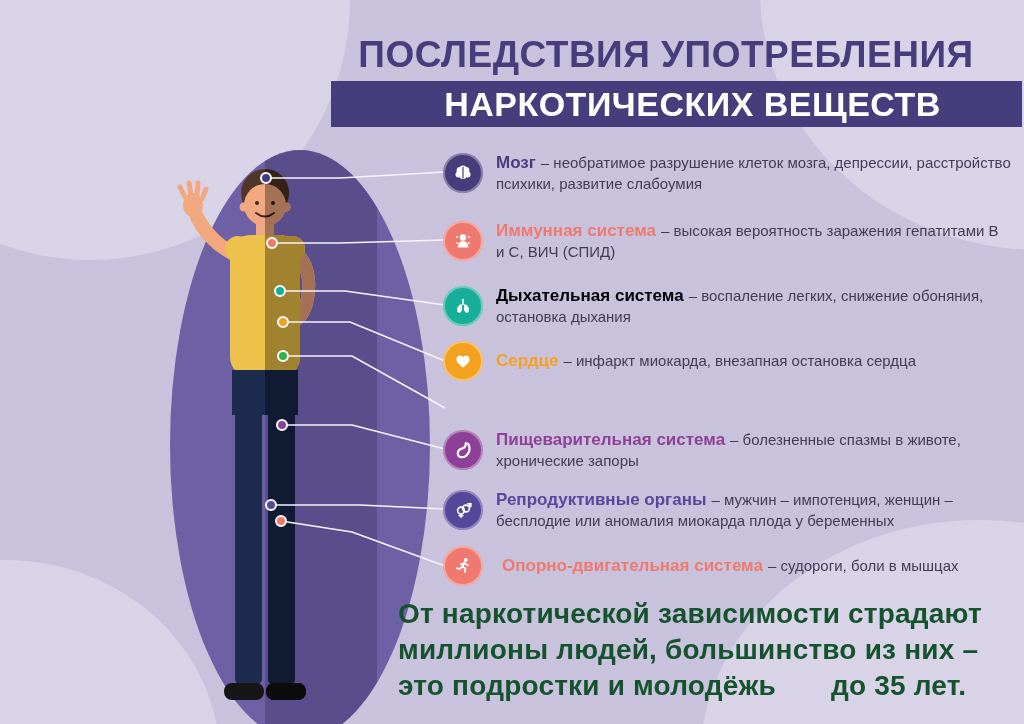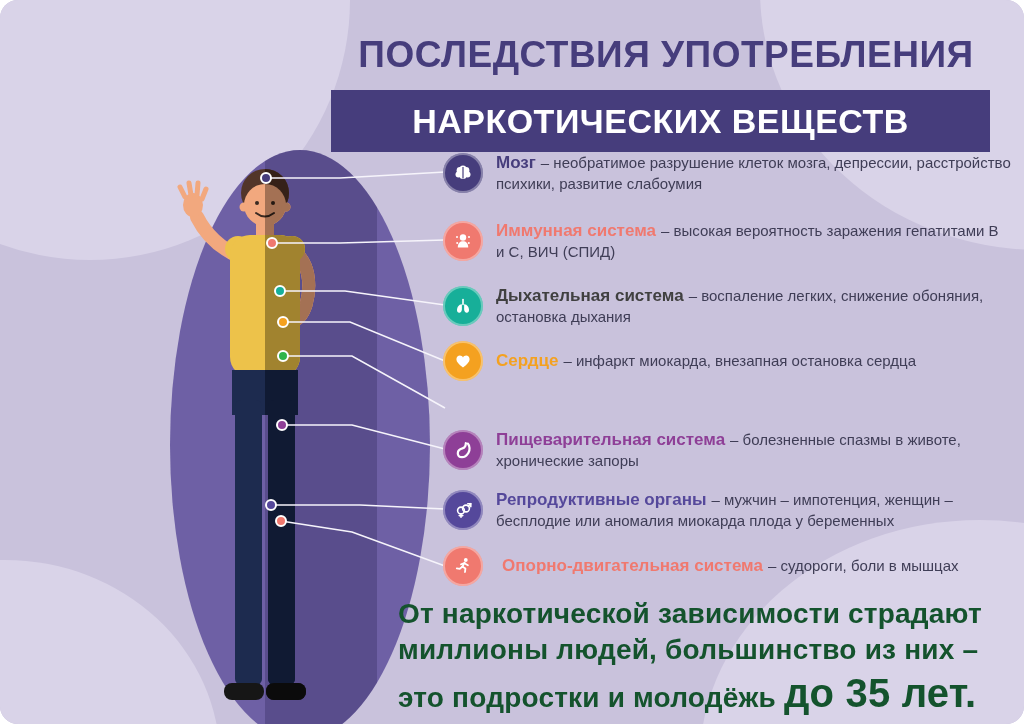--- a/index.html
+++ b/index.html
@@ -12,48 +12,48 @@
   .blob.b1{left:-170px;top:-260px;width:520px;height:520px;}
   .blob.b2{left:760px;top:-270px;width:560px;height:520px;}
   .blob.b3{left:700px;top:520px;width:560px;height:480px;}
   .blob.b4{left:-210px;top:560px;width:430px;height:400px;}
 
   .title{
     position:absolute;left:320px;top:34px;width:692px;text-align:center;
     font-size:37px;font-weight:700;letter-spacing:0.5px;
   }
   .banner{
-    position:absolute;left:331px;top:90px;width:659px;height:62px;
+    position:absolute;left:331px;top:81px;width:659px;height:46px;
     display:flex;align-items:center;justify-content:center;
-    font-size:34px;font-weight:700;color:#ffffff;letter-spacing:0.5px;
+    font-size:34px;font-weight:700;color:#ffffff;letter-spacing:0.5px;padding-left:32px;
   }
 
   .man-svg{position:absolute;left:140px;top:145px;width:320px;height:595px;z-index:1;}
   .connectors{position:absolute;left:0;top:0;width:1024px;height:724px;z-index:2;pointer-events:none;}
 
   .list{position:absolute;left:0;top:0;width:1024px;height:724px;z-index:3;}
   .item{position:absolute;left:443px;width:572px;display:flex;gap:13px;align-items:center;}
   .icon-circle{
     width:40px;height:40px;border-radius:50%;flex:0 0 40px;
     display:flex;align-items:center;justify-content:center;
     box-shadow:inset 0 0 0 2px rgba(255,255,255,0.35);
   }
   .item-text{font-size:15px;line-height:1.32;color:#3f3d56;width:515px;}
   .item-label{font-weight:700;font-size:17px;margin-right:5px;}
 
   .footer{
     position:absolute;left:398px;top:596px;width:618px;z-index:3;
     font-weight:700;font-size:28px;line-height:1.28;letter-spacing:0.2px;
   }
-  .footer .big{font-size:40px;font-weight:700;}
+  .footer .big{font-size:28px;font-weight:700;margin-left:47px;}
 </style>
 </head>
 <body>
 
-<div class="poster" style="background-color: rgb(201, 194, 220); border-radius: 18px;">
+<div class="poster" style="background-color: rgb(201, 194, 220);">
 
   <div class="blob b1"></div>
   <div class="blob b2"></div>
   <div class="blob b3"></div>
   <div class="blob b4"></div>
 
   <div class="title" style="color: rgb(70, 61, 124);">ПОСЛЕДСТВИЯ УПОТРЕБЛЕНИЯ</div>
   <div class="banner" style="background-color: rgb(70, 61, 124);">НАРКОТИЧЕСКИХ ВЕЩЕСТВ</div>
 
   <svg class="man-svg" viewBox="0 0 320 595" aria-hidden="true">
@@ -174,21 +174,21 @@
       <div class="icon-circle" style="background-color: rgb(23, 175, 153);">
         <svg width="22" height="22" viewBox="0 0 22 22">
           <g fill="#ffffff">
             <path d="M9.7,9.2 C6.8,9.4 5,12.2 5,15.2 C5,17.2 6.4,18.1 8.1,17.5 C9.5,17 9.9,15.6 9.9,13.8 L9.9,9.2 Z"></path>
             <path d="M12.3,9.2 C15.2,9.4 17,12.2 17,15.2 C17,17.2 15.6,18.1 13.9,17.5 C12.5,17 12.1,15.6 12.1,13.8 L12.1,9.2 Z"></path>
           </g>
           <path d="M11,4.5 L11,9.5" stroke="#ffffff" stroke-width="1.6" stroke-linecap="round" fill="none"></path>
         </svg>
       </div>
       <div class="item-text">
-        <span class="item-label" style="color: #404040;">Дыхательная система</span><span class="item-desc">– воспаление легких, снижение обоняния, остановка дыхания</span>
+        <span class="item-label" style="color: #000000;">Дыхательная система</span><span class="item-desc">– воспаление легких, снижение обоняния, остановка дыхания</span>
       </div>
     </div>
 
     <div class="item" style="top:341px">
       <div class="icon-circle" style="background-color: rgb(244, 161, 32);">
         <svg width="22" height="22" viewBox="0 0 22 22">
           <path d="M11,17.6 C6.6,14.2 4.4,11.7 4.4,9.2 C4.4,7.1 6,5.6 7.9,5.6 C9.2,5.6 10.4,6.3 11,7.5 C11.6,6.3 12.8,5.6 14.1,5.6 C16,5.6 17.6,7.1 17.6,9.2 C17.6,11.7 15.4,14.2 11,17.6 Z" fill="#ffffff"></path>
         </svg>
       </div>
       <div class="item-text">

